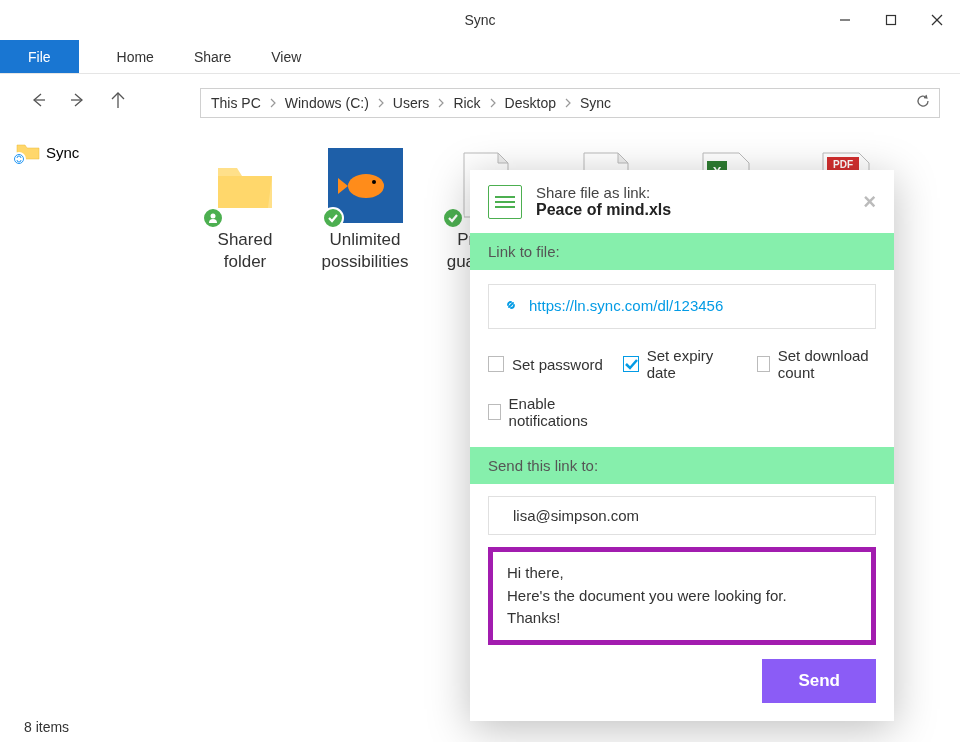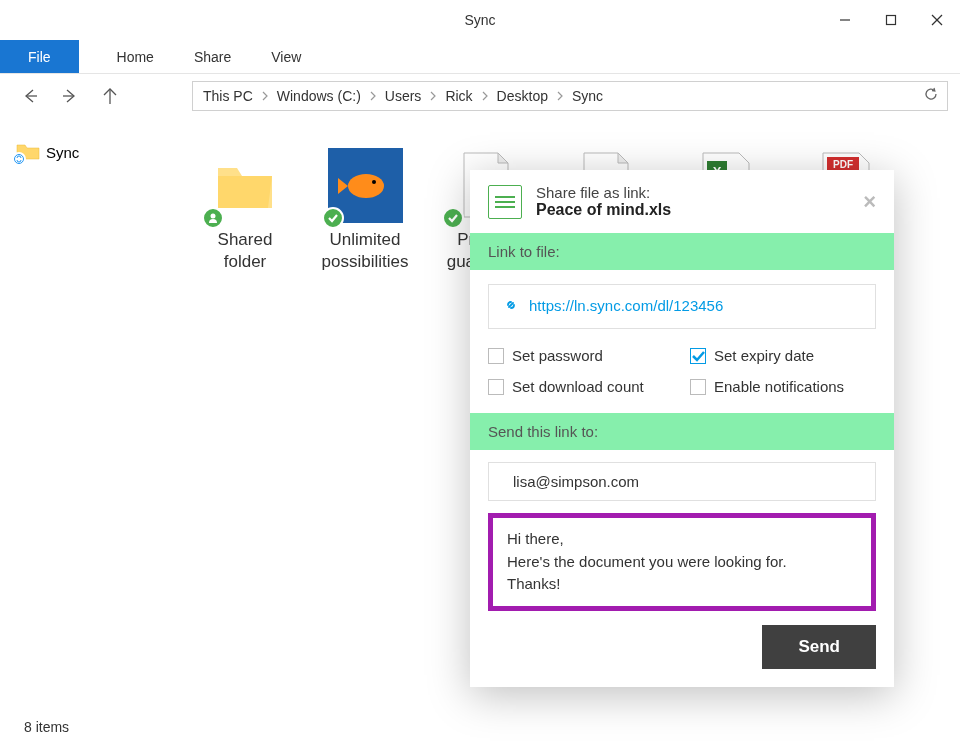--- a/index.html
+++ b/index.html
@@ -4,21 +4,21 @@
 <style>
 *{box-sizing:border-box;margin:0;padding:0;font-family:'Segoe UI',Arial,sans-serif}
 body{width:960px;height:742px;background:#fff;overflow:hidden;position:relative}
 .titlebar{height:40px;display:flex;align-items:center;position:relative}
 .title{position:absolute;left:50%;transform:translateX(-50%);font-size:14px;color:#333}
 .win-controls{position:absolute;right:0;top:0;display:flex;height:40px}
 .win-btn{width:46px;display:flex;align-items:center;justify-content:center;cursor:pointer}
 .menubar{height:34px;display:flex;align-items:stretch;border-bottom:1px solid #e5e5e5}
 .menu-item{padding:0 20px;display:flex;align-items:center;font-size:14px;color:#333;cursor:pointer}
 .menu-file{background:#1976d2;color:#fff;padding:0 28px}
-.toolbar{height:44px;display:flex;align-items:center;padding:0 12px;gap:4px}
+.toolbar{height:44px;display:flex;align-items:flex-end;padding:0 20px;gap:4px}
 .nav-btn{width:36px;height:36px;display:flex;align-items:center;justify-content:center;cursor:pointer}
 .address-bar{flex:1;height:30px;border:1px solid #d0d0d0;display:flex;align-items:center;padding:0 10px;margin-left:60px;position:relative}
 .crumb{font-size:14px;color:#333;cursor:pointer}
 .crumb-sep{margin:0 8px;color:#999}
 .refresh-btn{position:absolute;right:8px;cursor:pointer}
 .content{display:flex;height:calc(100% - 40px - 34px - 44px - 30px)}
 .sidebar{width:190px;padding:20px 10px}
 .tree-item{display:flex;align-items:center;gap:6px;padding:4px 6px;font-size:15px;cursor:pointer}
 .folder-icon{width:24px;height:20px;position:relative}
 .folder-icon svg{position:absolute}
@@ -35,28 +35,28 @@
 .dlg-header{display:flex;align-items:center;padding:14px 18px;gap:14px}
 .dlg-icon{width:34px;height:34px;border:1.5px solid #4caf50;border-radius:2px;display:flex;flex-direction:column;justify-content:center;padding:6px;gap:3px}
 .dlg-icon-line{height:2px;background:#4caf50}
 .dlg-title{flex:1}
 .dlg-title-1{font-size:15px;color:#444}
 .dlg-title-2{font-size:16px;font-weight:bold;color:#222}
 .dlg-close{font-size:22px;color:#bbb;cursor:pointer;font-weight:bold}
 .dlg-section{background:#86efac;padding:10px 18px;font-size:15px;color:#555}
 .dlg-link-box{margin:14px 18px;border:1px solid #e0e0e0;padding:12px 14px;display:flex;gap:10px;font-size:15px}
 .dlg-link-box a{color:#039be5;text-decoration:none}
-.dlg-opts{padding:4px 18px 18px;display:grid;grid-template-columns:1fr 1fr;gap:14px 16px}
+.dlg-opts{padding:4px 18px 18px;display:grid;grid-template-columns:1fr 1fr 1fr;gap:14px 16px}
 .chk{display:flex;align-items:center;gap:8px;font-size:15px;color:#333;cursor:pointer}
 .chk-box{width:16px;height:16px;border:1.5px solid #bbb;display:flex;align-items:center;justify-content:center}
 .chk-box.checked{border-color:#039be5}
 .dlg-input{margin:12px 18px;border:1px solid #e0e0e0;padding:10px 24px;font-size:15px;color:#333}
 .dlg-textarea{margin:0 18px 14px;border:5px solid #a21caf;padding:10px 14px;font-size:15px;color:#333;line-height:1.5}
 .dlg-footer{display:flex;justify-content:flex-end;padding:0 18px 18px}
-.send-btn{background:#404040;color:#fff;border:none;padding:12px 36px;font-size:17px;font-weight:bold;cursor:pointer}
+.send-btn{background:#8b5cf6;color:#fff;border:none;padding:12px 36px;font-size:17px;font-weight:bold;cursor:pointer}
 </style>
 </head>
 <body>
 
 <div class="titlebar">
   <div class="title">Sync</div>
   <div class="win-controls">
     <div class="win-btn">
         <svg width="12" height="12">
           <line x1="1" y1="6" x2="11" y2="6" stroke="#333" stroke-width="1.2"></line>

